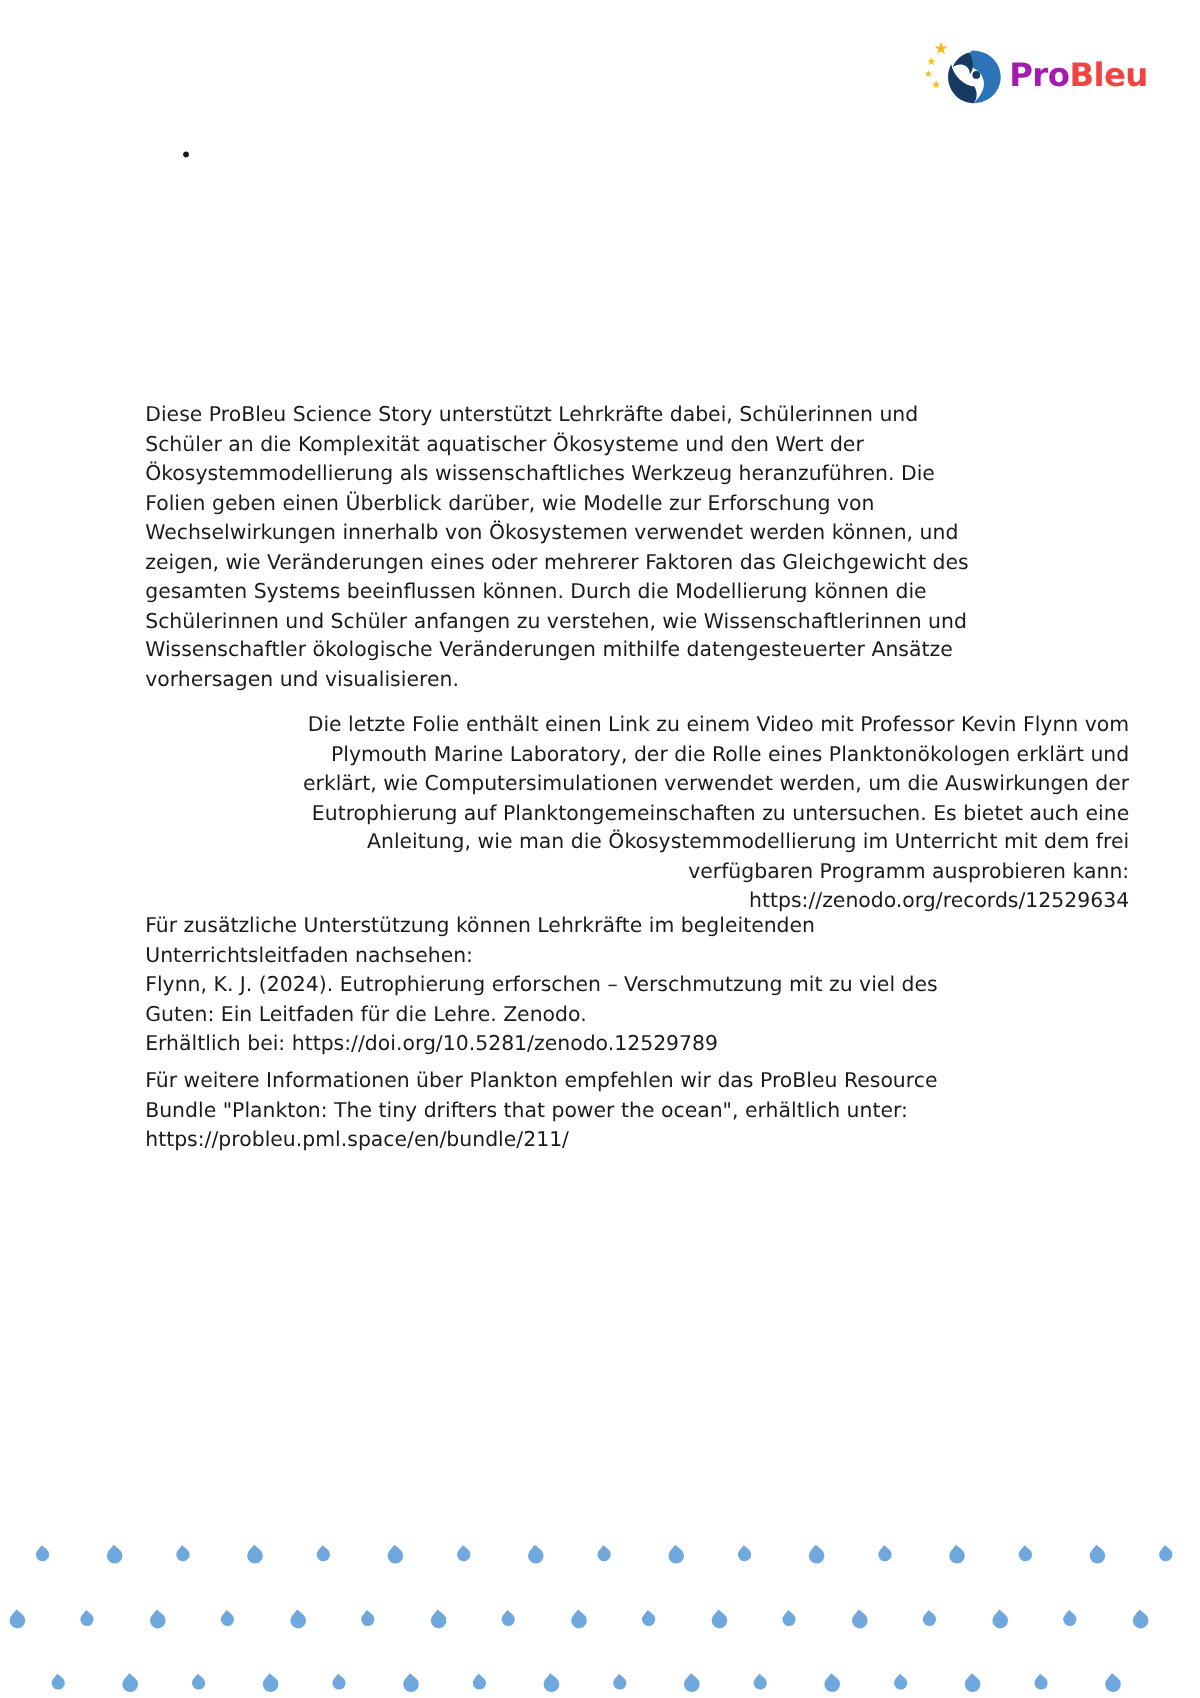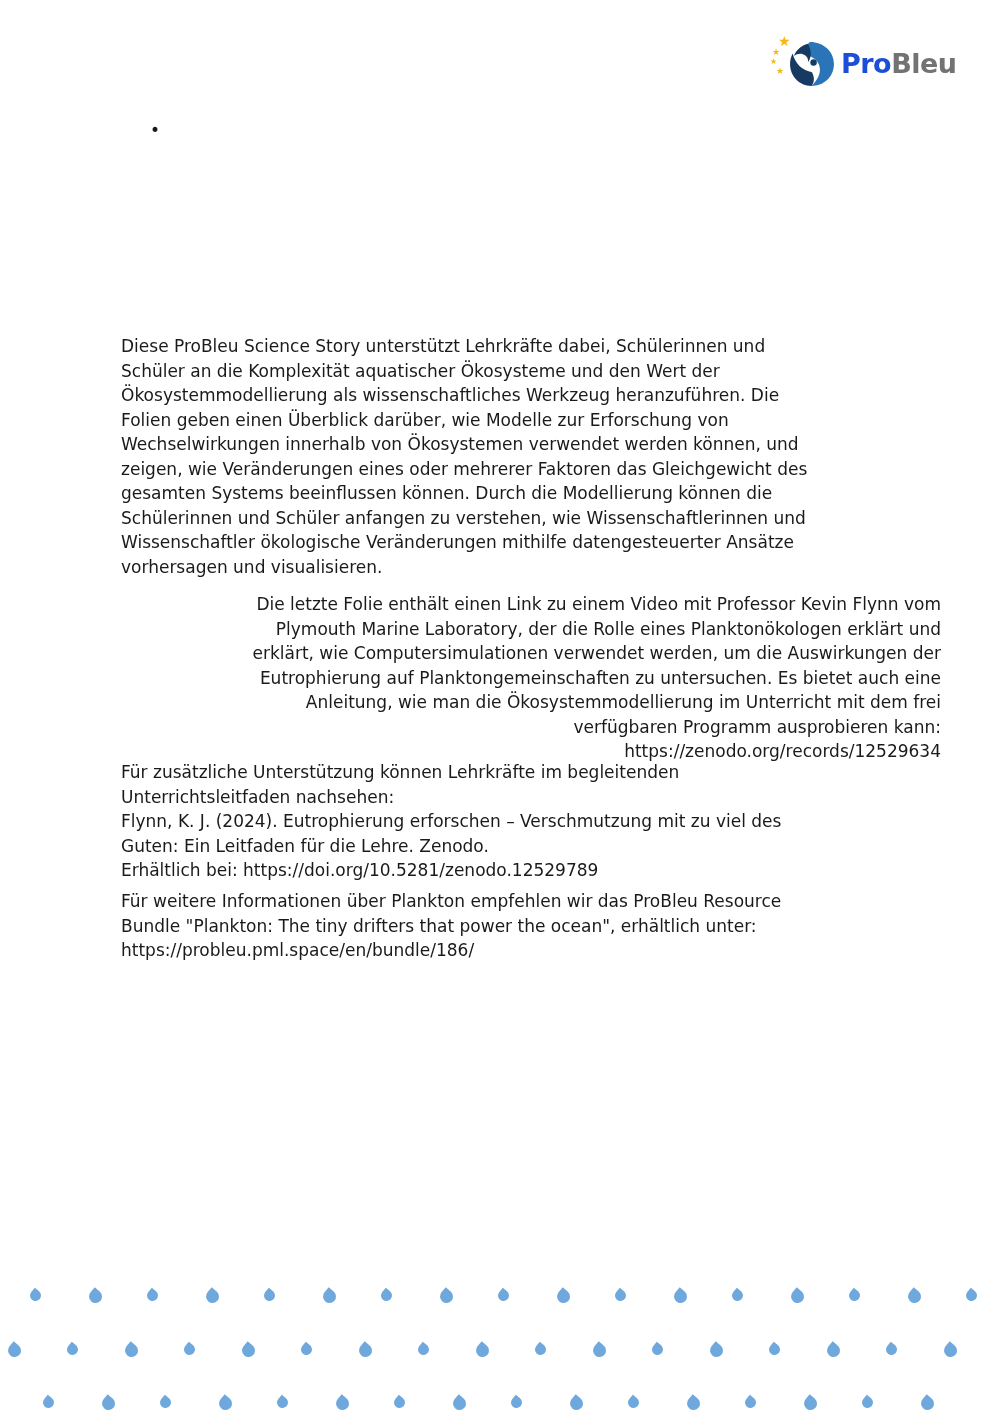--- a/index.html
+++ b/index.html
@@ -16,22 +16,22 @@
 
   
   .logo { position: absolute; left: 770px; top: 36px; width: 170px; height: 56px; }
   .logo .star { position: absolute; color: #f5b915; line-height: 1; }
   .logo .star.s1 { left: 8px;  top: -2px; font-size: 14px; }
   .logo .star.s2 { left: 2px;  top: 12px; font-size: 9px; }
   .logo .star.s3 { left: 0px;  top: 22px; font-size: 8px; }
   .logo .star.s4 { left: 6px;  top: 31px; font-size: 9px; }
   .logo svg.mark { position: absolute; left: 19px; top: 5px; }
   .wordmark { position: absolute; left: 71px; top: 12px; font-size: 27px; font-weight: bold; letter-spacing: -0.5px; white-space: nowrap; }
-  .wordmark .pro  { color: #1d4ed8; }
-  .wordmark .bleu { color: #737373; }
+  .wordmark .pro  { color: #a21caf; }
+  .wordmark .bleu { color: #ef4444; }
 
   
   .textblock {
     position: absolute;
     left: 121px;
     width: 820px;
     font-size: 17px;
     line-height: 24.5px;
     white-space: pre-line;
   }
@@ -91,21 +91,21 @@
 Anleitung, wie man die Ökosystemmodellierung im Unterricht mit dem frei
 verfügbaren Programm ausprobieren kann:
 https://zenodo.org/records/12529634</div>
   <div class="textblock p3">Für zusätzliche Unterstützung können Lehrkräfte im begleitenden
 Unterrichtsleitfaden nachsehen:
 Flynn, K. J. (2024). Eutrophierung erforschen – Verschmutzung mit zu viel des
 Guten: Ein Leitfaden für die Lehre. Zenodo.
 Erhältlich bei: https://doi.org/10.5281/zenodo.12529789</div>
   <div class="textblock p4">Für weitere Informationen über Plankton empfehlen wir das ProBleu Resource
 Bundle "Plankton: The tiny drifters that power the ocean", erhältlich unter:
-https://probleu.pml.space/en/bundle/186/</div>
+https://probleu.pml.space/en/bundle/211/</div>
 
   <div class="drops">
       <div class="drop" style="left: 30px; top: 1290px; width: 11px; height: 11px; background: rgb(111, 168, 220);"></div>
       <div class="drop" style="left: 88.5px; top: 1290px; width: 13px; height: 13px; background: rgb(111, 168, 220);"></div>
       <div class="drop" style="left: 147px; top: 1290px; width: 11px; height: 11px; background: rgb(111, 168, 220);"></div>
       <div class="drop" style="left: 205.5px; top: 1290px; width: 13px; height: 13px; background: rgb(111, 168, 220);"></div>
       <div class="drop" style="left: 264px; top: 1290px; width: 11px; height: 11px; background: rgb(111, 168, 220);"></div>
       <div class="drop" style="left: 322.5px; top: 1290px; width: 13px; height: 13px; background: rgb(111, 168, 220);"></div>
       <div class="drop" style="left: 381px; top: 1290px; width: 11px; height: 11px; background: rgb(111, 168, 220);"></div>
       <div class="drop" style="left: 439.5px; top: 1290px; width: 13px; height: 13px; background: rgb(111, 168, 220);"></div>

